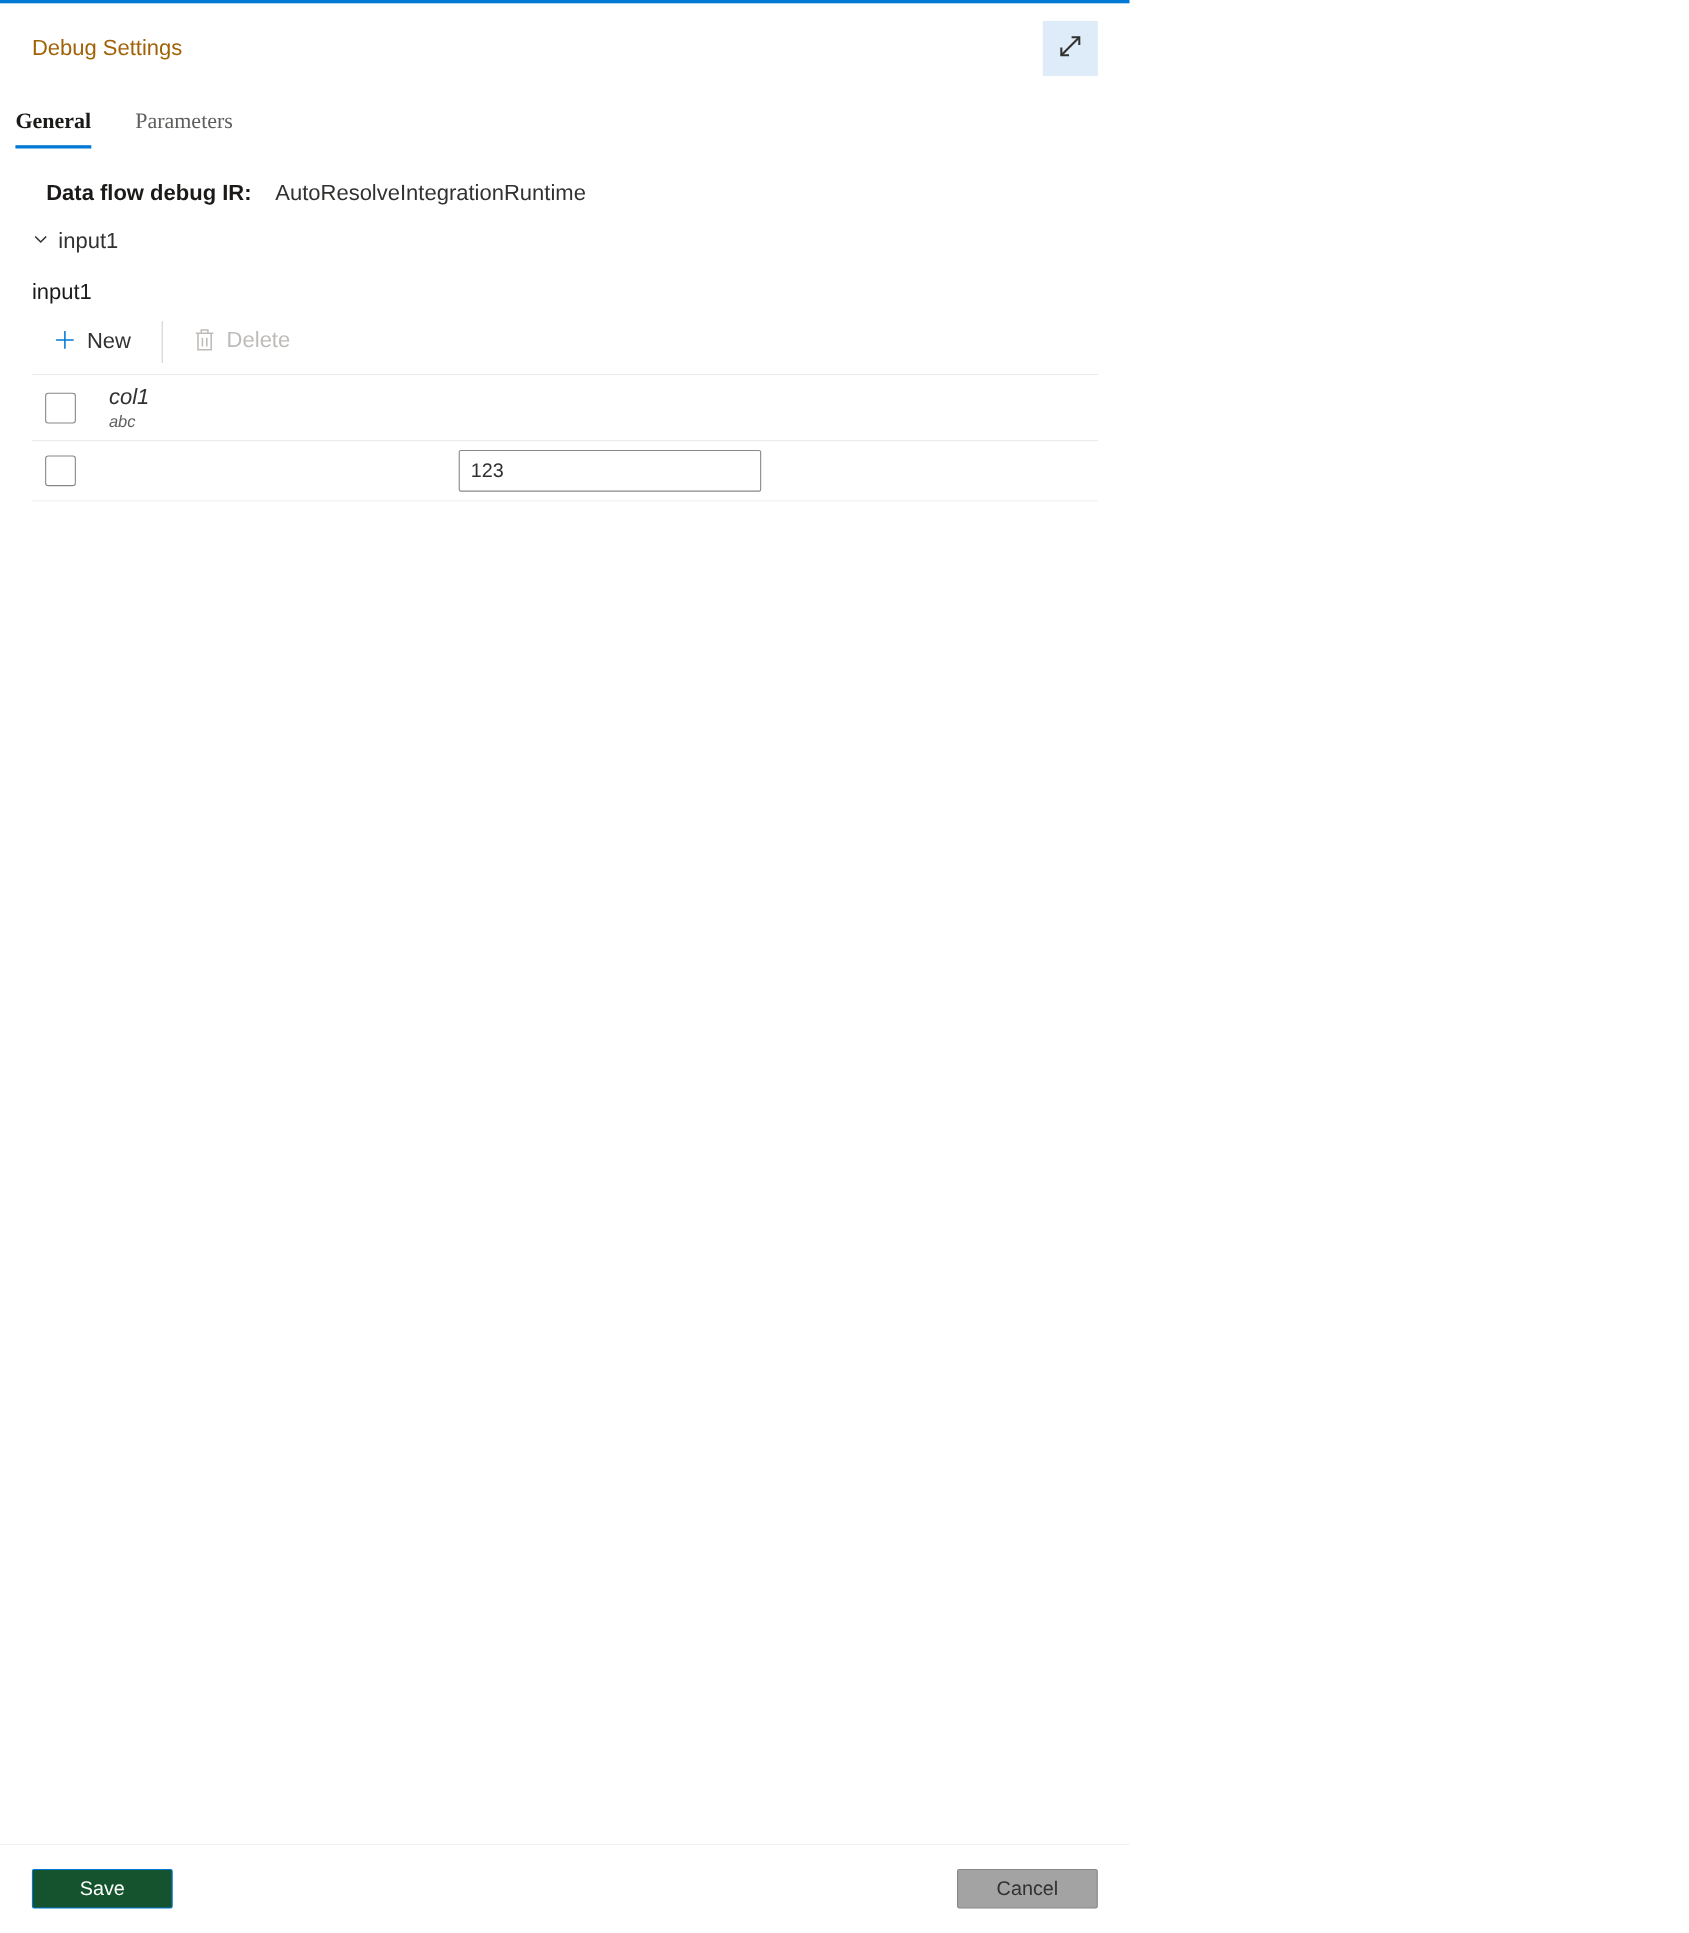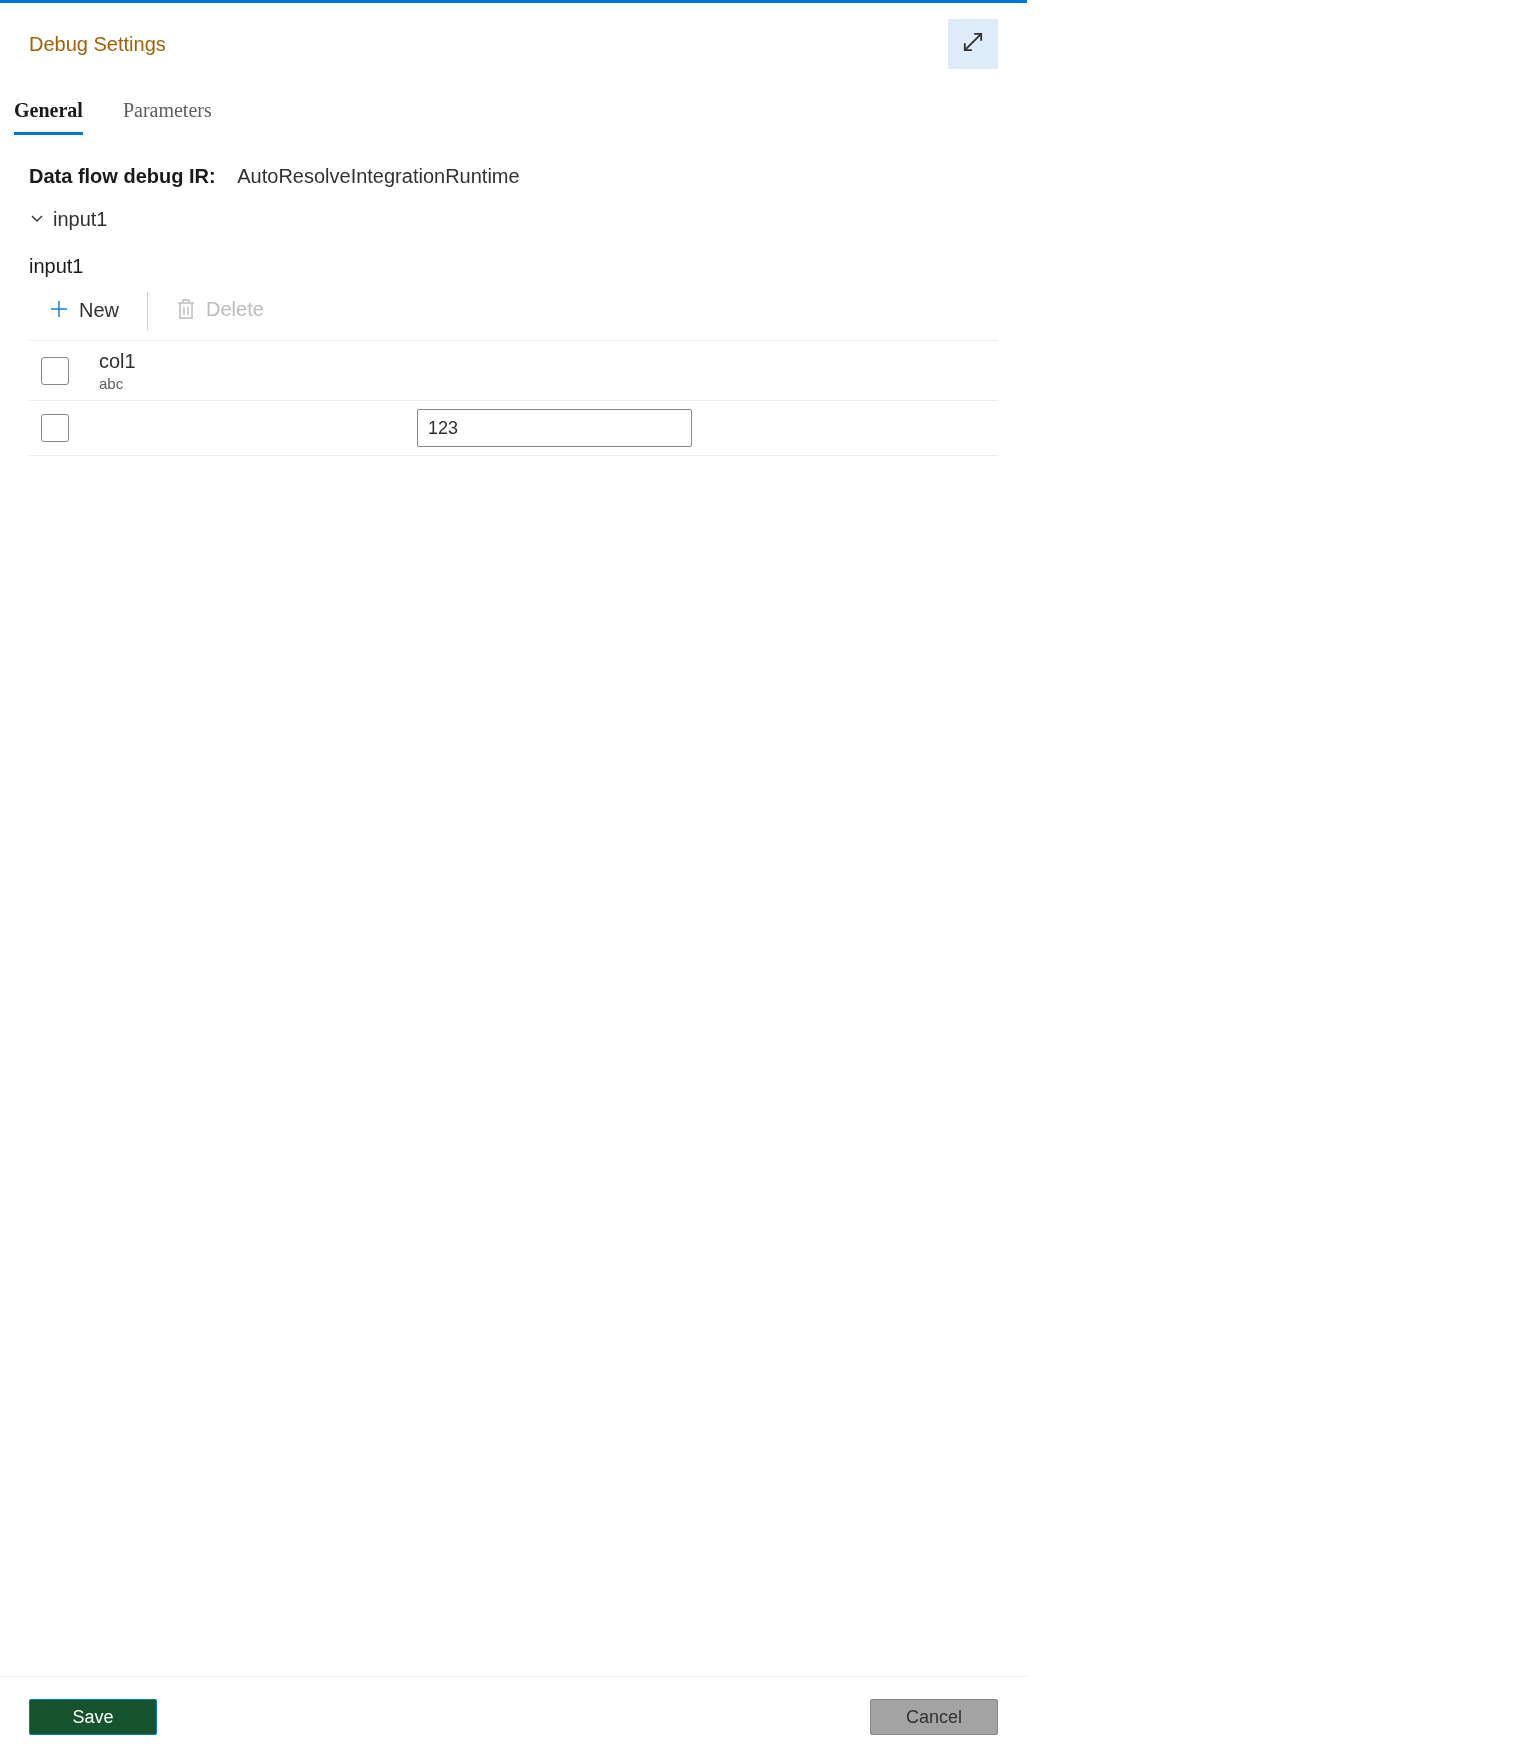--- a/index.html
+++ b/index.html
@@ -65,20 +65,21 @@
     .content {
       padding: 30px 29px 0 29px;
     }
     .ir-row {
       font-size: 20px;
       margin-bottom: 20px;
     }
     .ir-label {
       font-weight: 700;
       color: #1b1a19;
+      margin-left: 13px;
     }
     .ir-value {
       font-weight: 400;
       color: #323130;
       margin-left: 16px;
     }
     .collapser {
       display: flex;
       align-items: center;
       gap: 8px;
@@ -163,20 +164,21 @@
       border: 1px solid #8a8886;
       border-radius: 3px;
       background: #fff;
       cursor: pointer;
     }
     .cell-col1 {
       width: 290px;
       display: flex;
       flex-direction: column;
       justify-content: center;
+      font-style: italic;
     }
     .col-name {
       font-size: 20px;
       color: #323130;
       line-height: 1.2;
     }
     .col-type {
       font-size: 15px;
       color: #605e5c;
       margin-top: 2px;

